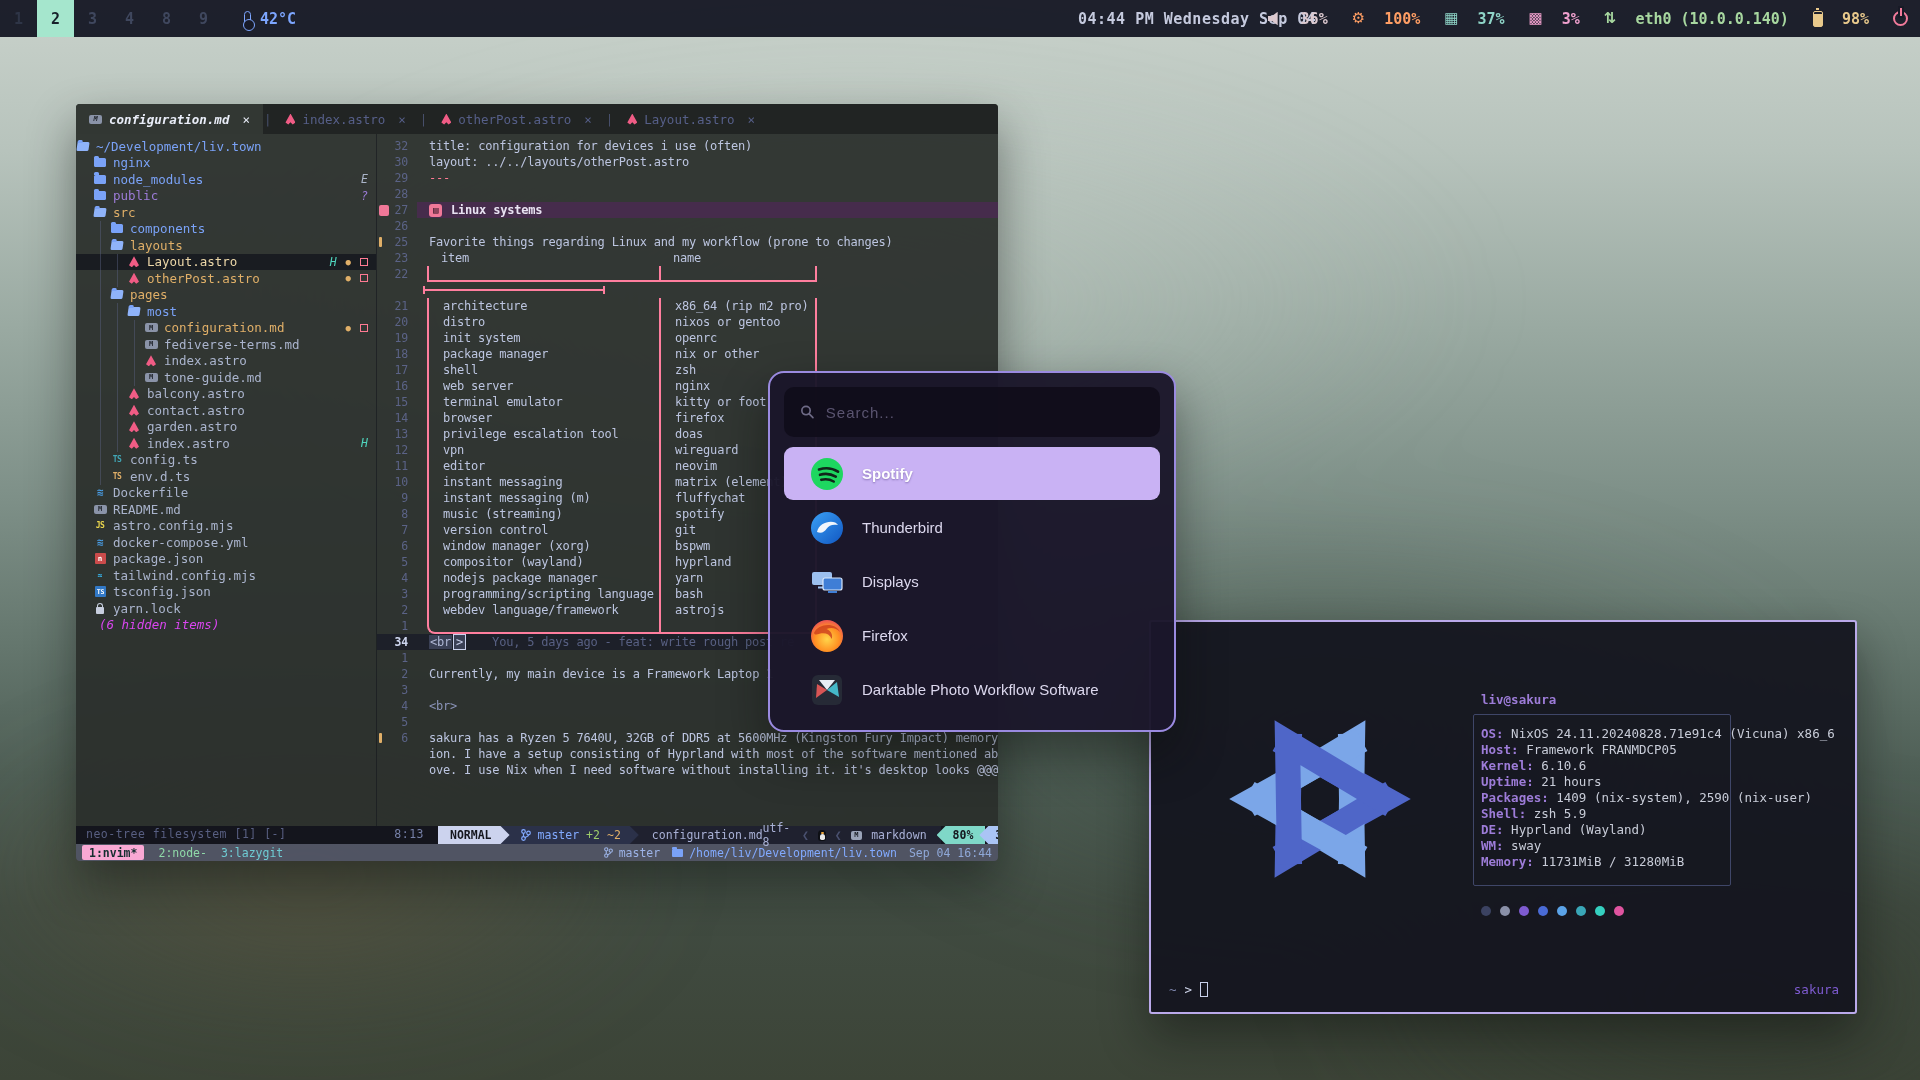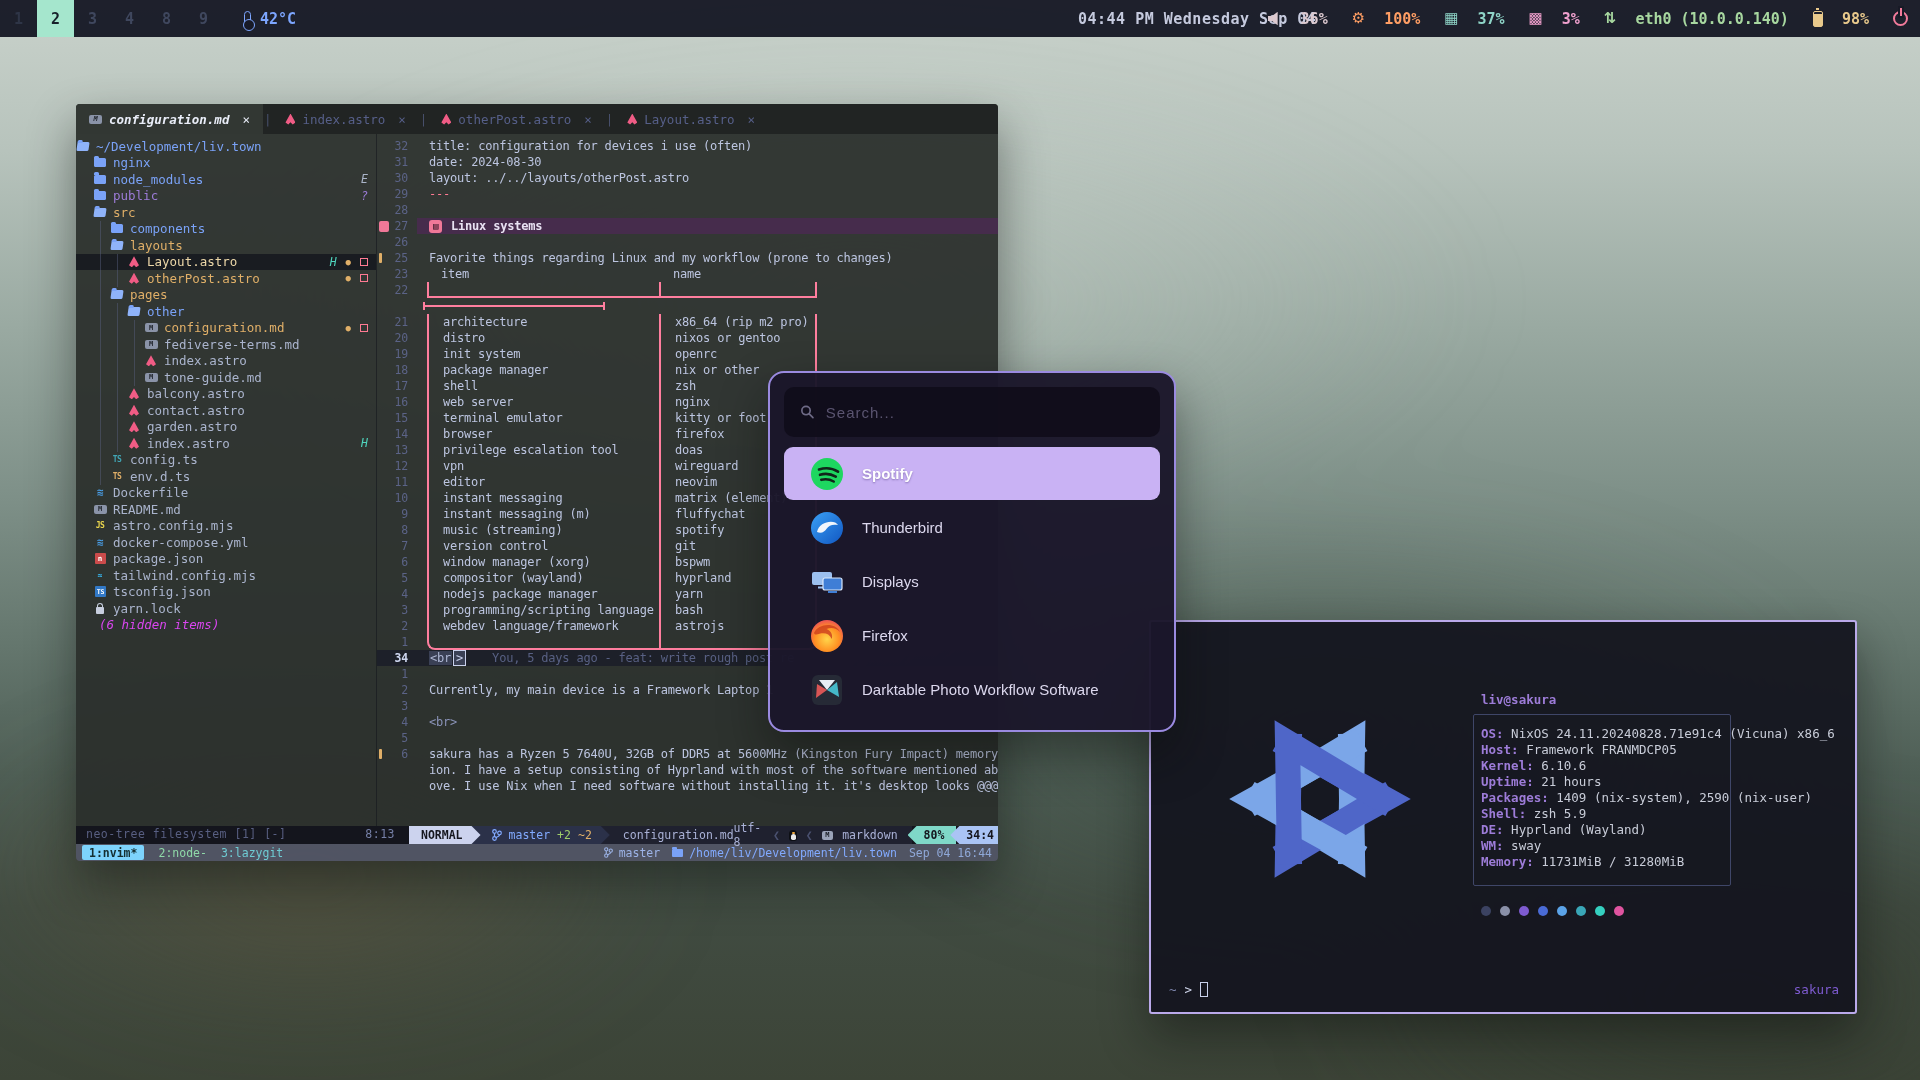--- a/index.html
+++ b/index.html
@@ -98,42 +98,42 @@
   .tsep .tcell1{border-left:2px solid #ff7e9e;border-bottom:2px solid #ff7e9e}
   .tsep .tcell2{border-left:2px solid #ff7e9e;border-bottom:2px solid #ff7e9e;border-right:2px solid #ff7e9e}
   .tbot .tcell1{border-left:2px solid #ff7e9e;border-bottom:2px solid #ff7e9e;border-radius:0 0 0 8px}
   .tbot .tcell2{border-left:2px solid #ff7e9e;border-bottom:2px solid #ff7e9e;border-right:2px solid #ff7e9e;border-radius:0 0 8px 0}
   .thalfseg{width:182px;height:2px;background:#ff7e9e;margin-left:-6px;position:relative}
   .thalfseg::before{content:"";position:absolute;left:0;top:-3px;width:2px;height:8px;background:#ff7e9e}
   .thalfseg::after{content:"";position:absolute;right:0;top:-3px;width:2px;height:8px;background:#ff7e9e}
 
   
   .statusline{height:18px;flex:0 0 auto;display:flex;align-items:stretch;font-size:11.5px;background:rgba(18,19,28,.9);color:#585f82}
-  .sl-left{width:333px;flex:0 0 auto;display:flex;align-items:center;justify-content:space-between;padding:0 14px 2px 10px;letter-spacing:.5px}
+  .sl-left{width:362px;flex:0 0 auto;display:flex;align-items:center;justify-content:space-between;padding:0 14px 2px 10px;letter-spacing:.5px}
   .sl-pos813{color:#7680a8}
   .seg{display:flex;align-items:center;padding:0 12px;position:relative}
   .seg.mode{background:#ccd3ee;color:#15161e;font-weight:bold;clip-path:polygon(0 0,calc(100% - 9px) 0,100% 50%,calc(100% - 9px) 100%,0 100%);padding-right:18px;z-index:3}
   .seg.branch{background:#2b3149;margin-left:-9px;padding-left:20px;clip-path:polygon(0 0,calc(100% - 9px) 0,100% 50%,calc(100% - 9px) 100%,0 100%);padding-right:18px;z-index:2;color:#82aaff;gap:7px}
   .seg.branch .add{color:#9ece6a}.seg.branch .mod{color:#e0af68}
   .sl-mid{flex:1;background:rgba(40,44,62,.55);display:flex;align-items:center;justify-content:space-between;margin-left:-9px;padding:0 14px 0 22px;color:#a9b1d6;z-index:1}
   .sl-right-icons{display:flex;align-items:center;gap:9px}
   .sl-sep{color:#4a5170}
   .chip{display:flex;align-items:center;padding:0 12px 0 16px;font-weight:bold;color:#15161e}
   .chip.pct{background:#7fd8c8;clip-path:polygon(9px 0,100% 0,100% 100%,9px 100%,0 50%);margin-left:-4px;z-index:2}
   .chip.pos{background:#aac4f5;clip-path:polygon(9px 0,100% 0,100% 100%,9px 100%,0 50%);margin-left:-6px;z-index:3}
   .mini-md{width:13px;height:9px;background:#9aa3b8;border-radius:2px;color:#1c2028;font-size:7px;font-weight:bold;display:inline-flex;align-items:center;justify-content:center}
   .penguin{width:9px;height:11px;background:#0d0f14;border-radius:5px 5px 3px 3px;position:relative}
   .penguin::before{content:"";position:absolute;left:2px;top:4px;width:5px;height:6px;background:#e8e8e8;border-radius:3px 3px 2px 2px}
   .penguin::after{content:"";position:absolute;left:3px;top:2px;width:3px;height:2px;background:#e8a33c;border-radius:1px}
 
   
   .tmuxbar{height:17px;flex:0 0 auto;background:rgba(103,107,132,.62);display:flex;align-items:center;font-size:11.5px;padding:0 6px;gap:14px}
   .tmux-win{color:#8fd9a8}
   .tmux-win.w3{color:#6fccd4}
-  .tmux-active{background:#7dd3fc;color:#142e30;font-weight:bold;padding:0 7px;border-radius:2px;height:15px;display:flex;align-items:center}
+  .tmux-active{background:#f9a8d4;color:#142e30;font-weight:bold;padding:0 7px;border-radius:2px;height:15px;display:flex;align-items:center}
   .tmux-right{margin-left:auto;display:flex;align-items:center;gap:12px;color:#9db4e8}
   .tmux-path{display:flex;align-items:center;gap:6px;color:#82aaff}
   .tmux-time{color:#8fa8d8}
   .mini-folder{width:11px;height:8px;background:#7aa2f7;border-radius:1px;position:relative;display:inline-block}
   .mini-folder::before{content:"";position:absolute;top:-2px;left:0;width:5px;height:2.5px;background:#7aa2f7;border-radius:1px 1px 0 0}
 
   
   .launcher{left:768px;top:371px;width:408px;height:361px;background:rgba(27,23,42,.97);border:2px solid #9a8ae0;border-radius:16px;z-index:40;overflow:hidden;font-family:"Liberation Sans",sans-serif}
   .searchbox{margin:14px 14px 10px;height:50px;background:rgba(15,12,26,.9);border-radius:10px;display:flex;align-items:center;padding:0 16px;gap:11px}
   .searchbox input{background:transparent;border:none;outline:none;color:#d6d2ea;font-size:15px;font-family:"Liberation Sans",sans-serif;width:100%}
@@ -239,21 +239,21 @@
         <div class="ntrow"><span class="fico"><span class="ic-folder open"></span></span><span class="ntlabel c-blue">~/Development/liv.town</span></div>
         <div class="ntrow"><span class="ntguide"></span><span class="fico"><span class="ic-folder"></span></span><span class="ntlabel c-blue">nginx</span></div>
         <div class="ntrow"><span class="ntguide"></span><span class="fico"><span class="ic-folder"></span></span><span class="ntlabel c-blue">node_modules</span><span class="ntmarks"><span style="color: rgb(170, 180, 200); font-style: italic;">E</span></span></div>
         <div class="ntrow"><span class="ntguide"></span><span class="fico"><span class="ic-folder"></span></span><span class="ntlabel c-violet">public</span><span class="ntmarks"><span style="color: rgb(157, 124, 216); font-style: italic;">?</span></span></div>
         <div class="ntrow"><span class="ntguide"></span><span class="fico"><span class="ic-folder open"></span></span><span class="ntlabel c-yellow">src</span></div>
         <div class="ntrow"><span class="ntguide"></span><span class="ntguide line"></span><span class="fico"><span class="ic-folder"></span></span><span class="ntlabel c-blue">components</span></div>
         <div class="ntrow"><span class="ntguide"></span><span class="ntguide line"></span><span class="fico"><span class="ic-folder open"></span></span><span class="ntlabel c-yellow">layouts</span></div>
         <div class="ntrow sel"><span class="ntguide"></span><span class="ntguide line"></span><span class="ntguide line"></span><span class="fico"><span class="ic-astro"></span></span><span class="ntlabel c-cream">Layout.astro</span><span class="ntmarks"><span style="color: rgb(79, 214, 190); font-style: italic;">H</span><span class="mk-dot" style="color: rgb(224, 175, 104);">●</span><span class="mk-sq"></span></span></div>
         <div class="ntrow"><span class="ntguide"></span><span class="ntguide line"></span><span class="ntguide line"></span><span class="fico"><span class="ic-astro"></span></span><span class="ntlabel c-yellow">otherPost.astro</span><span class="ntmarks"><span class="mk-dot" style="color: rgb(224, 175, 104);">●</span><span class="mk-sq"></span></span></div>
         <div class="ntrow"><span class="ntguide"></span><span class="ntguide line"></span><span class="fico"><span class="ic-folder open"></span></span><span class="ntlabel c-yellow">pages</span></div>
-        <div class="ntrow"><span class="ntguide"></span><span class="ntguide line"></span><span class="ntguide line"></span><span class="fico"><span class="ic-folder open"></span></span><span class="ntlabel c-blue">other</span></div>
+        <div class="ntrow"><span class="ntguide"></span><span class="ntguide line"></span><span class="ntguide line"></span><span class="fico"><span class="ic-folder open"></span></span><span class="ntlabel c-blue">most</span></div>
         <div class="ntrow"><span class="ntguide"></span><span class="ntguide line"></span><span class="ntguide line"></span><span class="ntguide line"></span><span class="fico"><span class="ic-md">M</span></span><span class="ntlabel c-yellow">configuration.md</span><span class="ntmarks"><span class="mk-dot" style="color: rgb(224, 175, 104);">●</span><span class="mk-sq"></span></span></div>
         <div class="ntrow"><span class="ntguide"></span><span class="ntguide line"></span><span class="ntguide line"></span><span class="ntguide line"></span><span class="fico"><span class="ic-md">M</span></span><span class="ntlabel c-fg">fediverse-terms.md</span></div>
         <div class="ntrow"><span class="ntguide"></span><span class="ntguide line"></span><span class="ntguide line"></span><span class="ntguide line"></span><span class="fico"><span class="ic-astro"></span></span><span class="ntlabel c-fg">index.astro</span></div>
         <div class="ntrow"><span class="ntguide"></span><span class="ntguide line"></span><span class="ntguide line"></span><span class="ntguide line"></span><span class="fico"><span class="ic-md">M</span></span><span class="ntlabel c-fg">tone-guide.md</span></div>
         <div class="ntrow"><span class="ntguide"></span><span class="ntguide line"></span><span class="ntguide line"></span><span class="fico"><span class="ic-astro"></span></span><span class="ntlabel c-fg">balcony.astro</span></div>
         <div class="ntrow"><span class="ntguide"></span><span class="ntguide line"></span><span class="ntguide line"></span><span class="fico"><span class="ic-astro"></span></span><span class="ntlabel c-fg">contact.astro</span></div>
         <div class="ntrow"><span class="ntguide"></span><span class="ntguide line"></span><span class="ntguide line"></span><span class="fico"><span class="ic-astro"></span></span><span class="ntlabel c-fg">garden.astro</span></div>
         <div class="ntrow"><span class="ntguide"></span><span class="ntguide line"></span><span class="ntguide line"></span><span class="fico"><span class="ic-astro"></span></span><span class="ntlabel c-fg">index.astro</span><span class="ntmarks"><span style="color: rgb(79, 214, 190); font-style: italic;">H</span></span></div>
         <div class="ntrow"><span class="ntguide"></span><span class="ntguide line"></span><span class="fico"><span class="ic-txt" style="color: rgb(65, 166, 181);">TS</span></span><span class="ntlabel c-fg">config.ts</span></div>
         <div class="ntrow"><span class="ntguide"></span><span class="ntguide line"></span><span class="fico"><span class="ic-txt" style="color: rgb(224, 175, 104);">TS</span></span><span class="ntlabel c-fg">env.d.ts</span></div>
@@ -262,21 +262,20 @@
         <div class="ntrow"><span class="ntguide"></span><span class="fico"><span class="ic-txt" style="color: rgb(232, 212, 77);">JS</span></span><span class="ntlabel c-fg">astro.config.mjs</span></div>
         <div class="ntrow"><span class="ntguide"></span><span class="fico"><span class="ic-txt" style="color: rgb(74, 159, 232); font-size: 11px;">≋</span></span><span class="ntlabel c-fg">docker-compose.yml</span></div>
         <div class="ntrow"><span class="ntguide"></span><span class="fico"><span class="ic-npm">n</span></span><span class="ntlabel c-fg">package.json</span></div>
         <div class="ntrow"><span class="ntguide"></span><span class="fico"><span class="ic-txt" style="color: rgb(56, 189, 248);">≈</span></span><span class="ntlabel c-fg">tailwind.config.mjs</span></div>
         <div class="ntrow"><span class="ntguide"></span><span class="fico"><span class="ic-tsbox">TS</span></span><span class="ntlabel c-fg">tsconfig.json</span></div>
         <div class="ntrow"><span class="ntguide"></span><span class="fico"><span class="ic-lock"></span></span><span class="ntlabel c-fg">yarn.lock</span></div>
         <div class="ntrow"><span class="ntguide"></span><span class="ntlabel c-hidden">(6 hidden items)</span></div>
       </div>
     <div class="buffer" id="buffer">
         <div class="bline"><span class="gutter">32</span><span class="btext">title: configuration for devices i use (often)</span></div>
-        <div class="bline"><span class="gutter">31</span><span class="btext">date: 2024-08-30</span></div>
         <div class="bline"><span class="gutter">30</span><span class="btext">layout: ../../layouts/otherPost.astro</span></div>
         <div class="bline"><span class="gutter">29</span><span class="btext rose">---</span></div>
         <div class="bline"><span class="gutter">28</span><span class="btext"></span></div>
         <div class="bline headline"><span class="gutter">27<span class="sign-mark"></span></span><span class="btext"><span class="hicon">▤</span><span>Linux systems</span></span></div>
         <div class="bline"><span class="gutter">26</span><span class="btext"></span></div>
         <div class="bline"><span class="gutter">25<span class="sign-bar"></span></span><span class="btext">Favorite things regarding Linux and my workflow (prone to changes)</span></div>
         <div class="bline"><span class="gutter">23</span><span class="btext thead" style="padding-left: 10px;"><span class="tcell1">item</span><span class="tcell2">name</span></span></div>
         <div class="bline"><span class="gutter">22</span><span class="btext tsep" style="padding-left: 10px;"><span class="tcell1"></span><span class="tcell2"></span></span></div>
         <div class="bline"><span class="gutter"></span><span class="btext"><span class="thalfseg"></span></span></div>
         <div class="bline"><span class="gutter">21</span><span class="btext trow" style="padding-left: 10px;"><span class="tcell1">architecture</span><span class="tcell2">x86_64 (rip m2 pro)</span></span></div>

